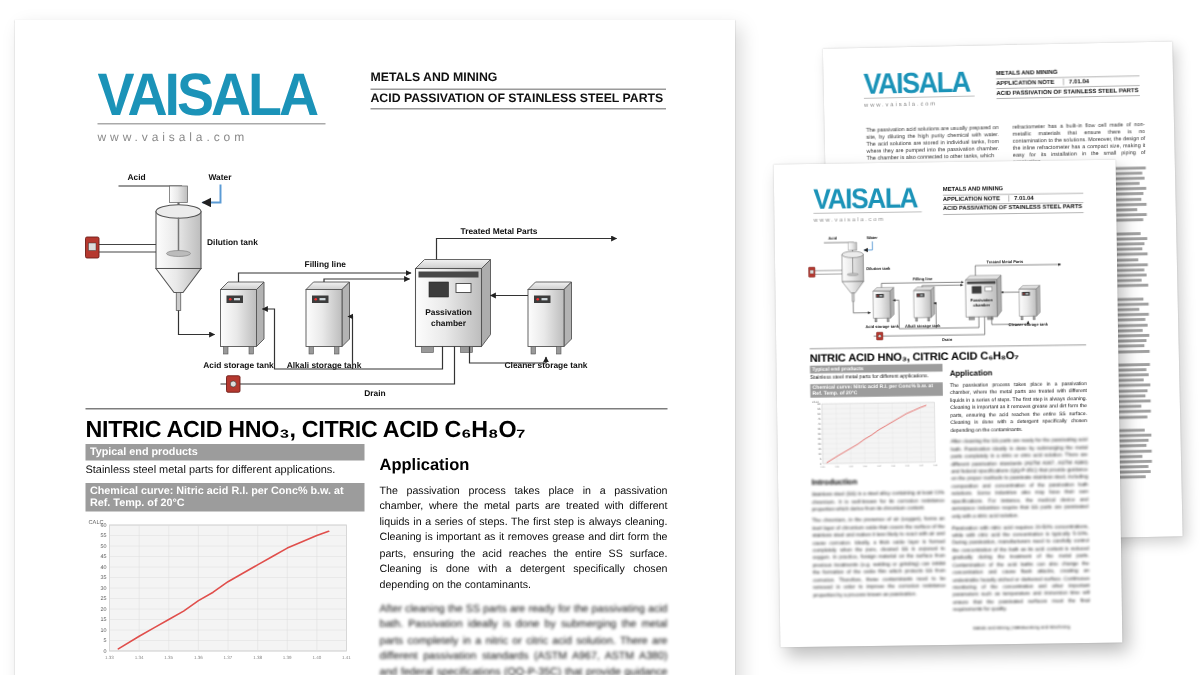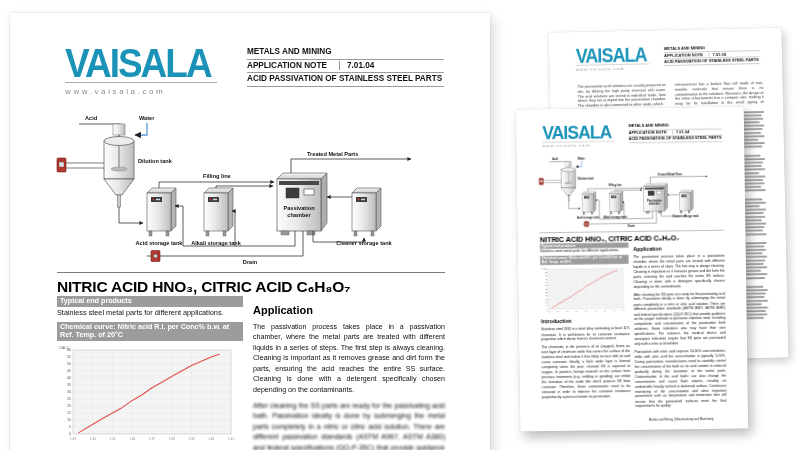--- a/index.html
+++ b/index.html
@@ -406,21 +406,20 @@
 </div>
 </div>
 <div class="pg" id="main-page">
   <div class="scale">
   <div class="sheet">
     <div class="logo">VAISALA</div>
     <div class="logo-rule"></div>
     <div class="website">www.vaisala.com</div>
     <div class="hdr">
       <div class="hrow">METALS AND MINING</div>
-      <div class="hrow"><span class="ht">APPLICATION NOTE</span><span class="hn">7.01.04</span></div>
       <div class="hrow">ACID PASSIVATION OF STAINLESS STEEL PARTS</div>
     </div>
 
     <svg class="diagram" viewBox="0 0 380 162">
       <defs>
         <linearGradient id="gTank" x1="0" y1="0" x2="1" y2="0">
           <stop offset="0" stop-color="#fdfdfd"></stop>
               <stop offset=".45" stop-color="#e9e9e9"></stop>
               <stop offset="1" stop-color="#bdbdbd"></stop>
         </linearGradient>

